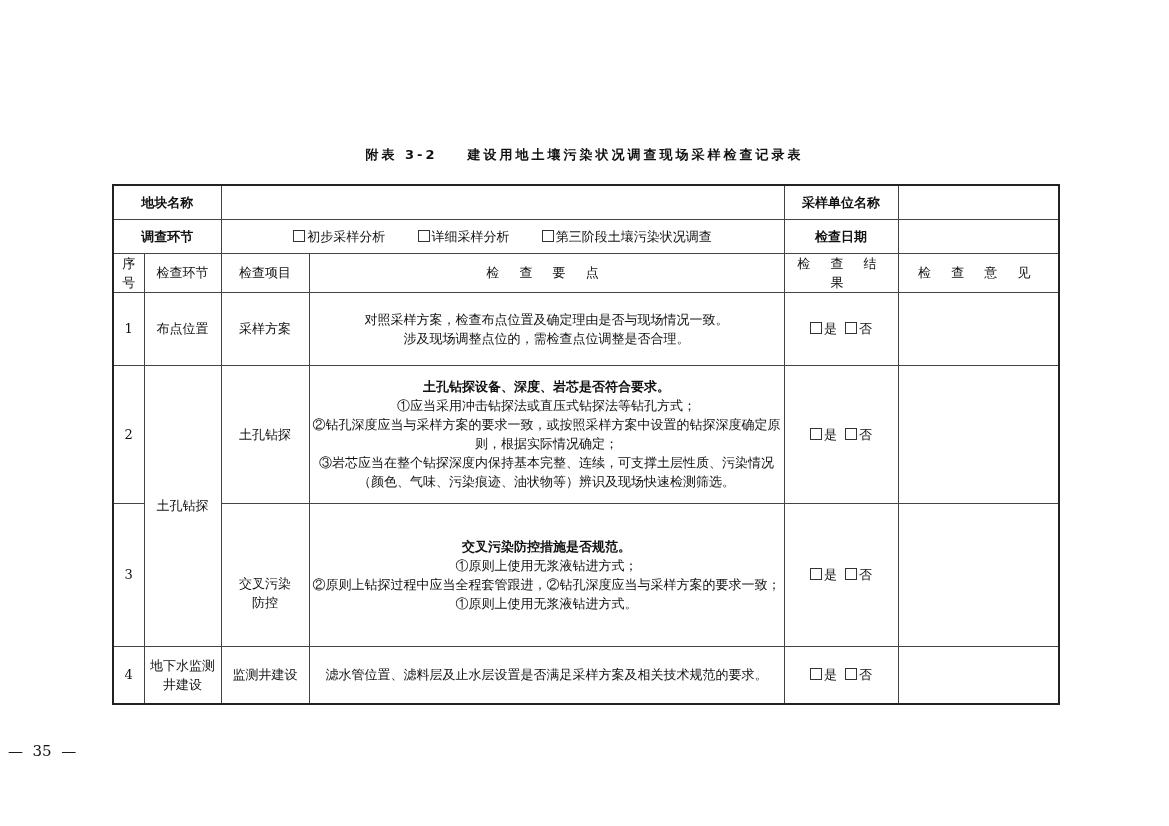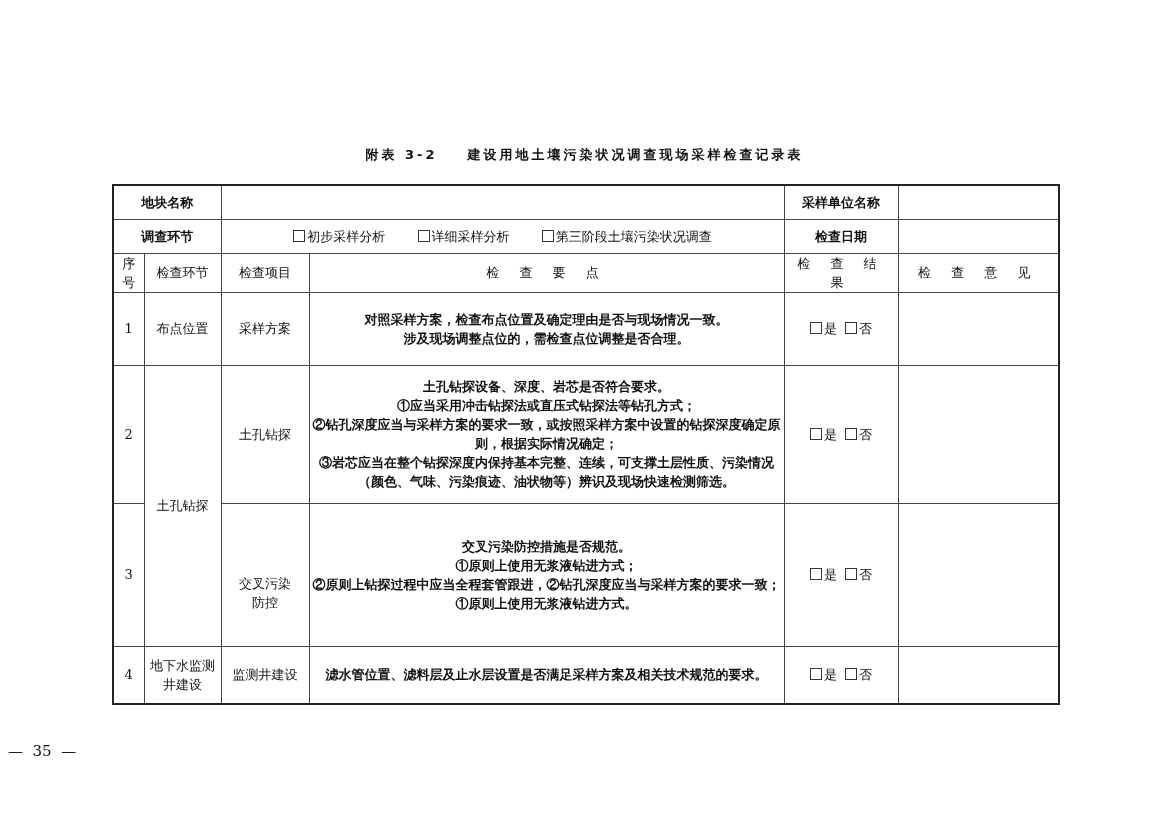--- a/index.html
+++ b/index.html
@@ -14,21 +14,21 @@
                     text-align: center; vertical-align: middle; }
     .bold { font-family: "DejaVu Sans", "Liberation Sans", sans-serif; font-weight: bold; font-size: 13px; }
     .spaced { letter-spacing: 8px; }
     td.left { text-align: left; padding-left: 2px; }
     .opt { display: inline-block; margin: 0 14px; }
     .box { display: inline-block; width: 10px; height: 10px; border: 1px solid #333;
            vertical-align: -1px; margin-right: 2px; }
     .chk { white-space: nowrap; }
     .chk .item { margin: 0 2px; }
     .pt-title { font-family: "DejaVu Sans", "Liberation Sans", sans-serif; font-weight: bold; display: block; }
-    .pt-line { display: block; font-weight: bold; }
+    .pt-line { display: block; }
     .page-num { position: absolute; top: 742px; left: 8px; width: 1169px; text-align: left;
                 font-size: 15px; white-space: pre; }
   </style>
 </head>
 <body>
 
 <div class="title">附表 3-2    建设用地土壤污染状况调查现场采样检查记录表</div>
 
 <table class="form">
   <colgroup>

